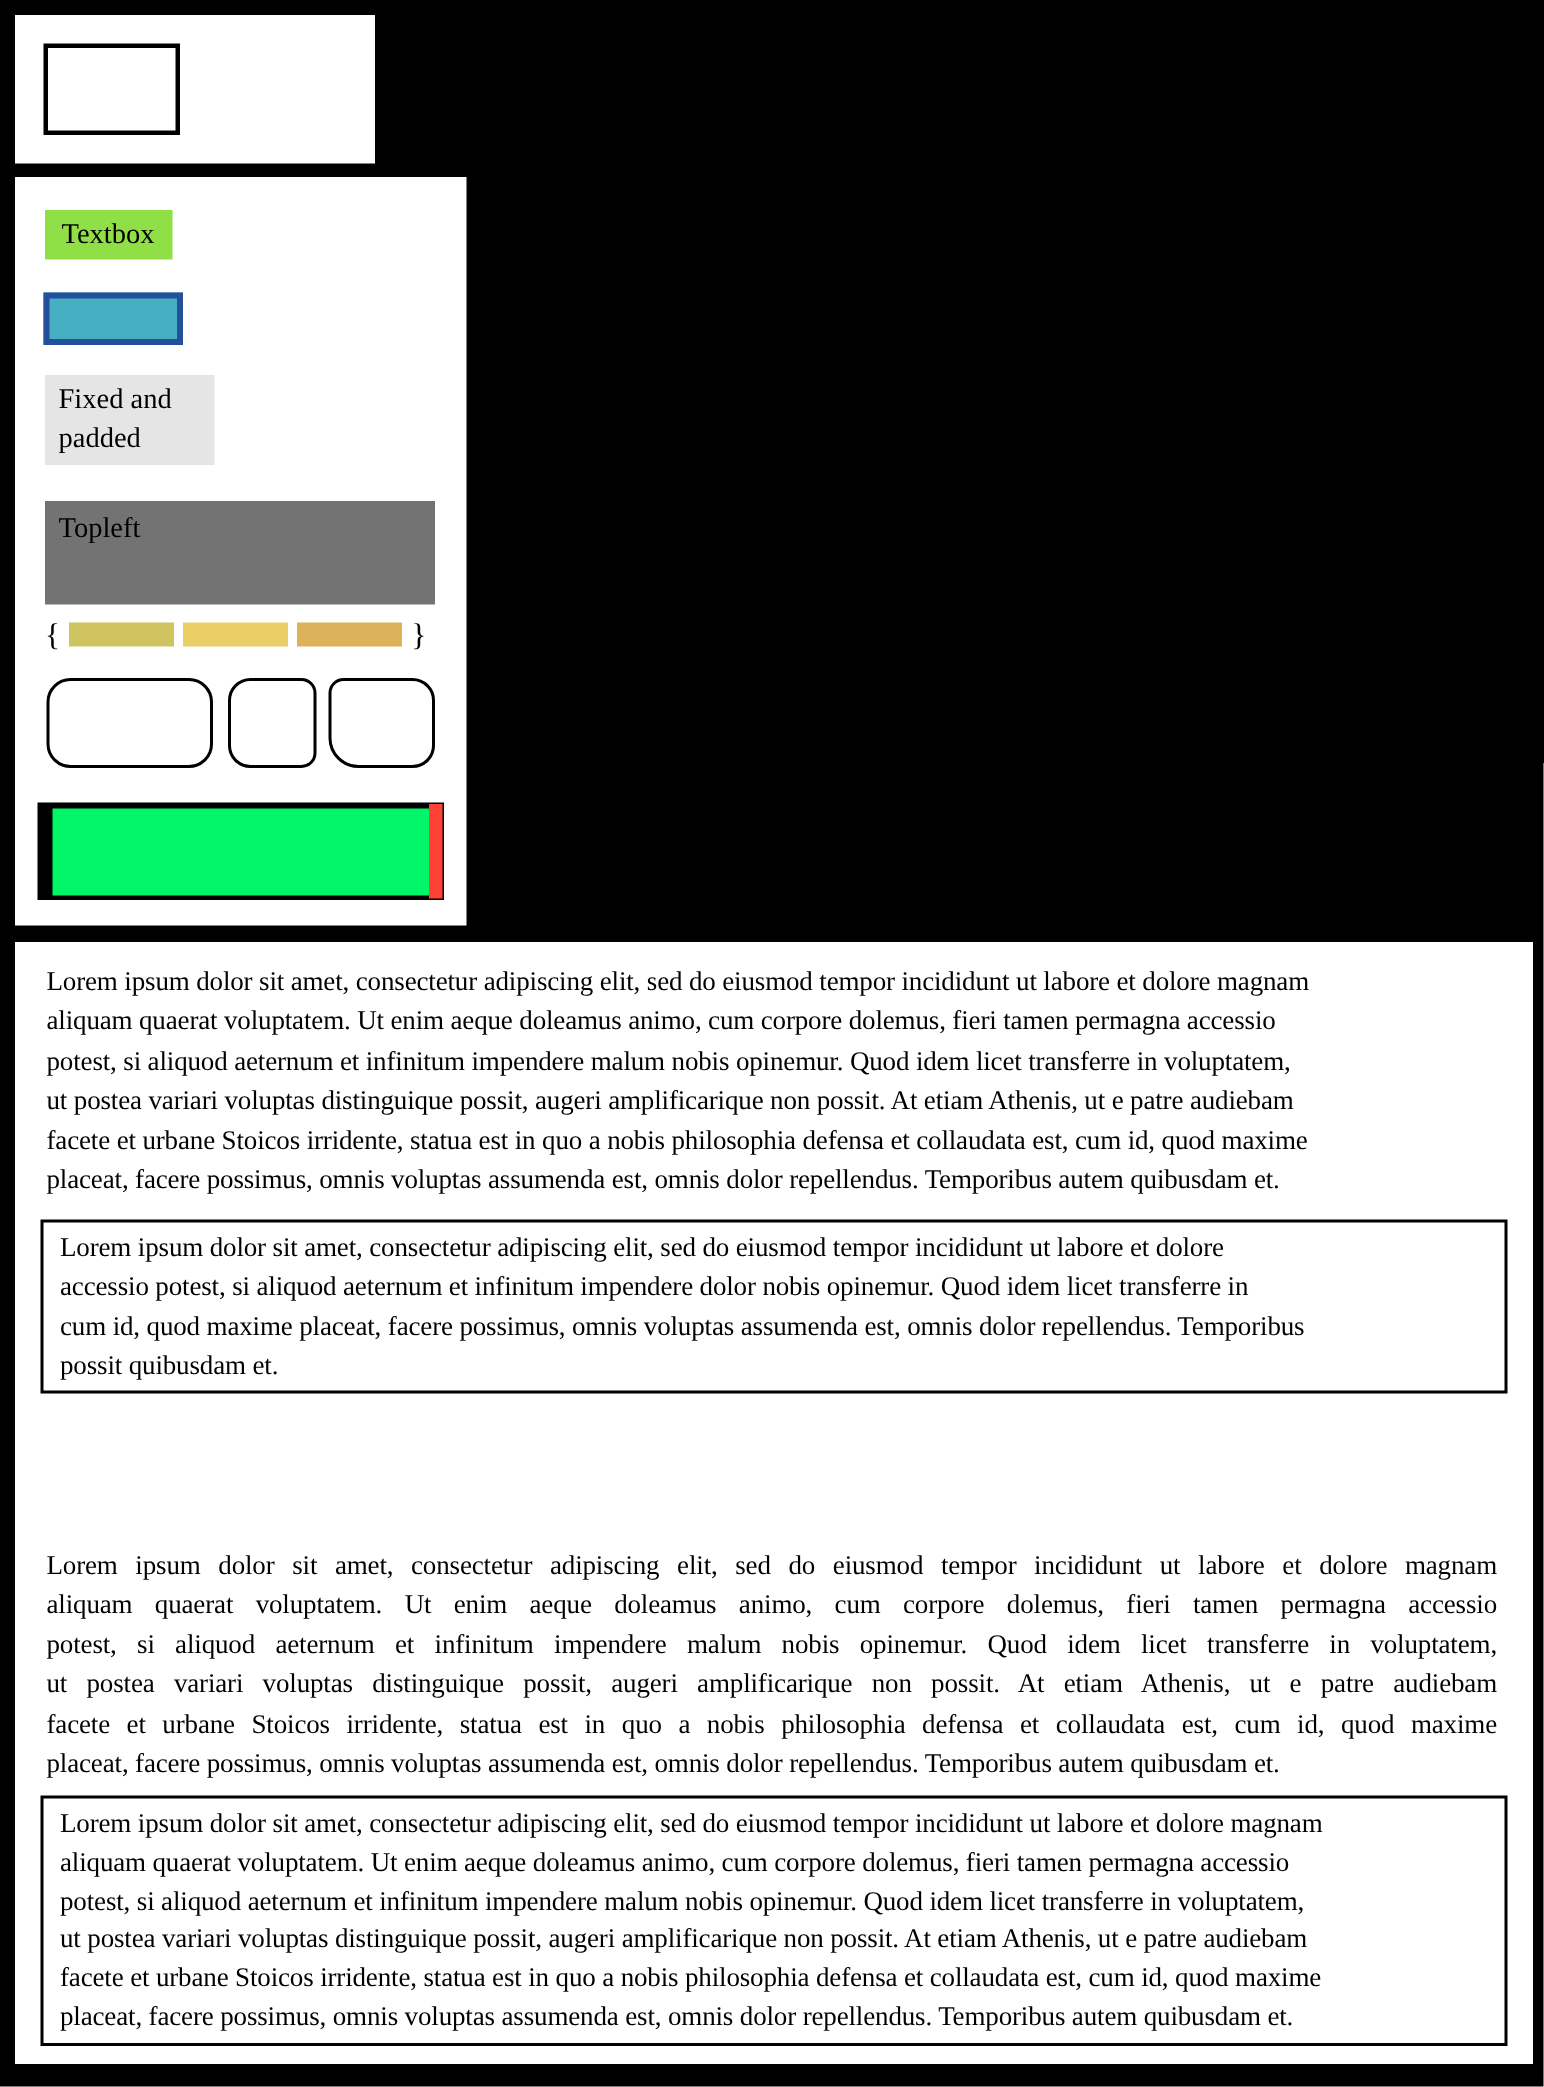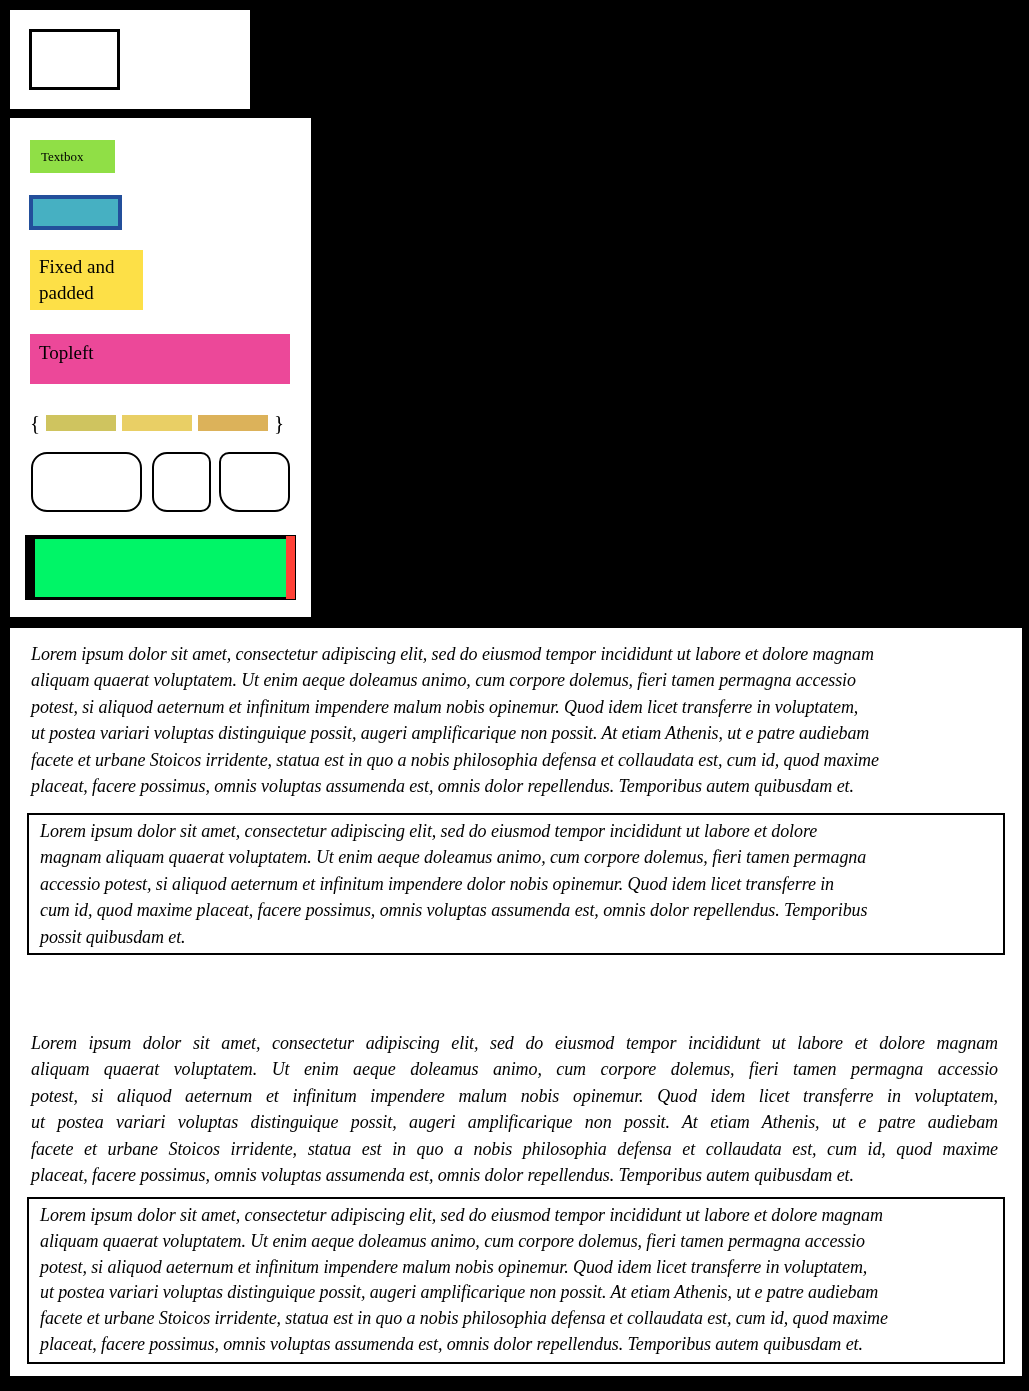--- a/index.html
+++ b/index.html
@@ -16,35 +16,35 @@
   #panel1 { left:10px; top:10px; width:240px; height:99px; }
   .inner-box {
     position:absolute; left:19px; top:19px; width:91px; height:61px;
     box-sizing:border-box; border:3px solid #000; background:#fff;
   }
 
   
   #panel2 { left:10px; top:118px; width:301px; height:499px; }
   .textbox-label {
     position:absolute; left:20px; top:22px; width:85px; height:33px;
-    background:#90DF46; color:#000; font-size:13px; line-height:33px;
+    background:#90DF46; color:#000; font-size:19px; line-height:33px;
     padding-left:11px; box-sizing:border-box;
   }
   .teal-box {
     position:absolute; left:19px; top:77px; width:93px; height:35px;
     box-sizing:border-box; border:4px solid #234F9B; background:#46B0C2;
   }
   .fixed-padded-box {
     position:absolute; left:20px; top:132px; width:113px; height:60px;
-    background:#fde047; color:#000; font-size:19px; line-height:26px;
+    background:#e5e5e5; color:#000; font-size:19px; line-height:26px;
     padding:4px 6px 0 9px; box-sizing:border-box;
   }
   .topleft-box {
-    position:absolute; left:20px; top:216px; width:260px; height:50px;
-    background:#ec4899; color:#000; font-size:19px; line-height:24px;
+    position:absolute; left:20px; top:216px; width:260px; height:69px;
+    background:#737373; color:#000; font-size:19px; line-height:24px;
     padding:7px 0 0 9px; box-sizing:border-box;
   }
   .spans-row {
     position:absolute; left:20px; top:293px; height:24px;
     display:flex; align-items:center; gap:6px;
     font-size:21px; color:#000;
   }
   .brace { line-height:24px; }
   .color-span { width:70px; height:16px; display:inline-block; }
   .span-1 { background:#CFC45F; }
@@ -80,21 +80,21 @@
   }
   .para { left:21px; width:967px; }
   #para1 { top:13px; }
   #para-justified { top:402px; }
   .boxed-para {
     left:17px; width:978px; box-sizing:border-box;
     border:2px solid #000; background:#fff;
   }
   #boxed1 { top:185px; padding:3px 11px; }
   #boxed2 { top:569px; padding:4px 11px; line-height:25.8px; }
-  .tline { white-space:nowrap;font-style:italic; }
+  .tline { white-space:nowrap; }
   .tline.jfull { white-space:normal; text-align:justify; text-align-last:justify; }
 </style>
 </head>
 <body>
 
 <div id="panel1" class="panel">
   <div class="inner-box"></div>
 </div>
 
 <div id="panel2" class="panel">
@@ -129,21 +129,20 @@
       <div class="tline">Lorem ipsum dolor sit amet, consectetur adipiscing elit, sed do eiusmod tempor incididunt ut labore et dolore magnam</div>
       <div class="tline">aliquam quaerat voluptatem. Ut enim aeque doleamus animo, cum corpore dolemus, fieri tamen permagna accessio</div>
       <div class="tline">potest, si aliquod aeternum et infinitum impendere malum nobis opinemur. Quod idem licet transferre in voluptatem,</div>
       <div class="tline">ut postea variari voluptas distinguique possit, augeri amplificarique non possit. At etiam Athenis, ut e patre audiebam</div>
       <div class="tline">facete et urbane Stoicos irridente, statua est in quo a nobis philosophia defensa et collaudata est, cum id, quod maxime</div>
       <div class="tline">placeat, facere possimus, omnis voluptas assumenda est, omnis dolor repellendus. Temporibus autem quibusdam et.</div>
     </div>
 
   <div id="boxed1" class="boxed-para">
       <div class="tline">Lorem ipsum dolor sit amet, consectetur adipiscing elit, sed do eiusmod tempor incididunt ut labore et dolore</div>
-      <div class="tline">magnam aliquam quaerat voluptatem. Ut enim aeque doleamus animo, cum corpore dolemus, fieri tamen permagna</div>
       <div class="tline">accessio potest, si aliquod aeternum et infinitum impendere dolor nobis opinemur. Quod idem licet transferre in</div>
       <div class="tline">cum id, quod maxime placeat, facere possimus, omnis voluptas assumenda est, omnis dolor repellendus. Temporibus</div>
       <div class="tline">possit quibusdam et.</div>
     </div>
 
   <div id="para-justified" class="para justified">
       <div class="tline jfull">Lorem ipsum dolor sit amet, consectetur adipiscing elit, sed do eiusmod tempor incididunt ut labore et dolore magnam</div>
       <div class="tline jfull">aliquam quaerat voluptatem. Ut enim aeque doleamus animo, cum corpore dolemus, fieri tamen permagna accessio</div>
       <div class="tline jfull">potest, si aliquod aeternum et infinitum impendere malum nobis opinemur. Quod idem licet transferre in voluptatem,</div>
       <div class="tline jfull">ut postea variari voluptas distinguique possit, augeri amplificarique non possit. At etiam Athenis, ut e patre audiebam</div>

